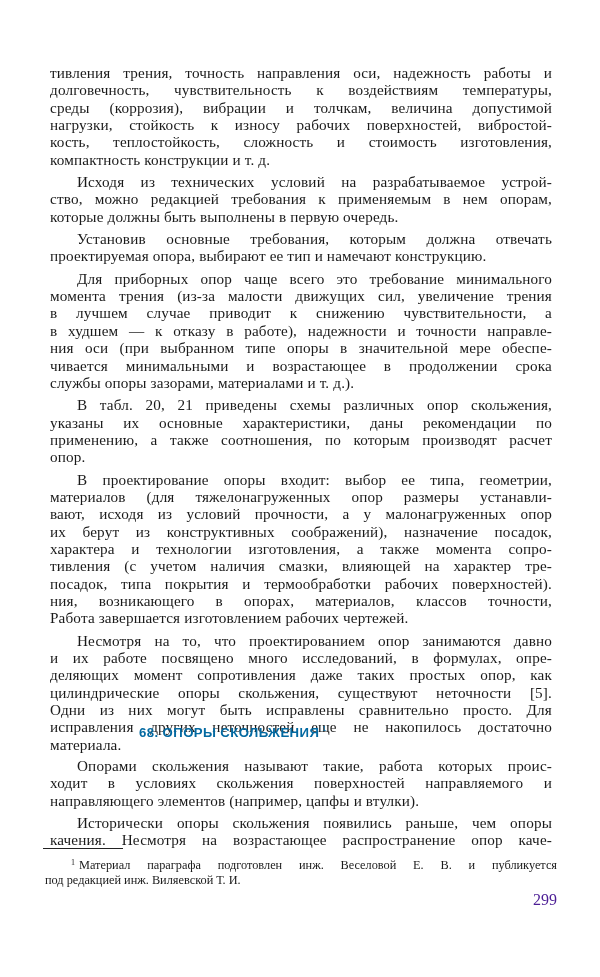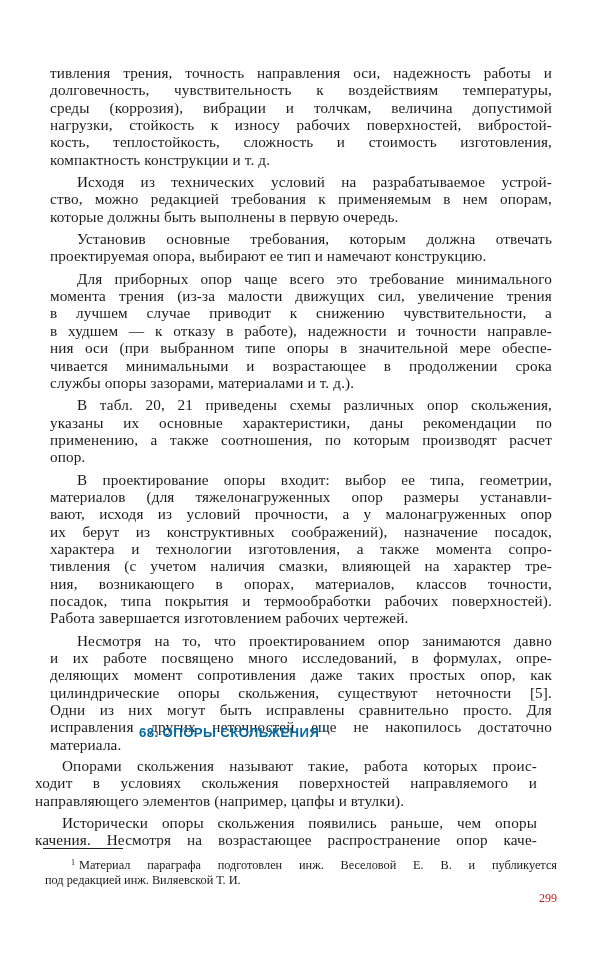--- a/index.html
+++ b/index.html
@@ -57,21 +57,21 @@
       color: #0369a1;
     }
     .heading sup {
       font-size: 8px;
       font-weight: normal;
       vertical-align: 6px;
       margin-left: 3px;
     }
     .section {
       position: absolute;
-      left: 30px;
+      left: 45px;
       top: 752px;
       width: 512px;
     }
     .footnote-rule {
       position: absolute;
       left: 43px;
       top: 848px;
       width: 80px;
       height: 0;
       border-top: 1.3px solid #222;
@@ -94,22 +94,22 @@
     .footnote .ln.last { text-align-last: left; }
     .footnote sup {
       font-size: 8px;
       vertical-align: 4px;
       margin-right: 4px;
     }
     .page-number {
       position: absolute;
       right: 43px;
       top: 891px;
-      font-size: 12px;
-      color: #b91c1c;
+      font-size: 16px;
+      color: #4c1d95;
     }
   </style>
 </head>
 <body>
 
 <div class="page">
 
   <p class="para">
     <span class="ln">тивления трения, точность направления оси, надежность работы и</span>
     <span class="ln">долговечность, чувствительность к воздействиям температуры,</span>
@@ -147,22 +147,22 @@
     <span class="ln last">опор.</span>
   </p>
 
   <p class="para">
     <span class="ln first">В проектирование опоры входит: выбор ее типа, геометрии,</span>
     <span class="ln">материалов (для тяжелонагруженных опор размеры устанавли-</span>
     <span class="ln">вают, исходя из условий прочности, а у малонагруженных опор</span>
     <span class="ln">их берут из конструктивных соображений), назначение посадок,</span>
     <span class="ln">характера и технологии изготовления, а также момента сопро-</span>
     <span class="ln">тивления (с учетом наличия смазки, влияющей на характер тре-</span>
+    <span class="ln">посадок, типа покрытия и термообработки рабочих поверхностей).</span>
     <span class="ln">ния, возникающего в опорах, материалов, классов точности,</span>
-    <span class="ln">посадок, типа покрытия и термообработки рабочих поверхностей).</span>
     <span class="ln last">Работа завершается изготовлением рабочих чертежей.</span>
   </p>
 
   <p class="para">
     <span class="ln first">Несмотря на то, что проектированием опор занимаются давно</span>
     <span class="ln">и их работе посвящено много исследований, в формулах, опре-</span>
     <span class="ln">деляющих момент сопротивления даже таких простых опор, как</span>
     <span class="ln">цилиндрические опоры скольжения, существуют неточности [5].</span>
     <span class="ln">Одни из них могут быть исправлены сравнительно просто. Для</span>
     <span class="ln">исправления других неточностей еще не накопилось достаточно</span>

